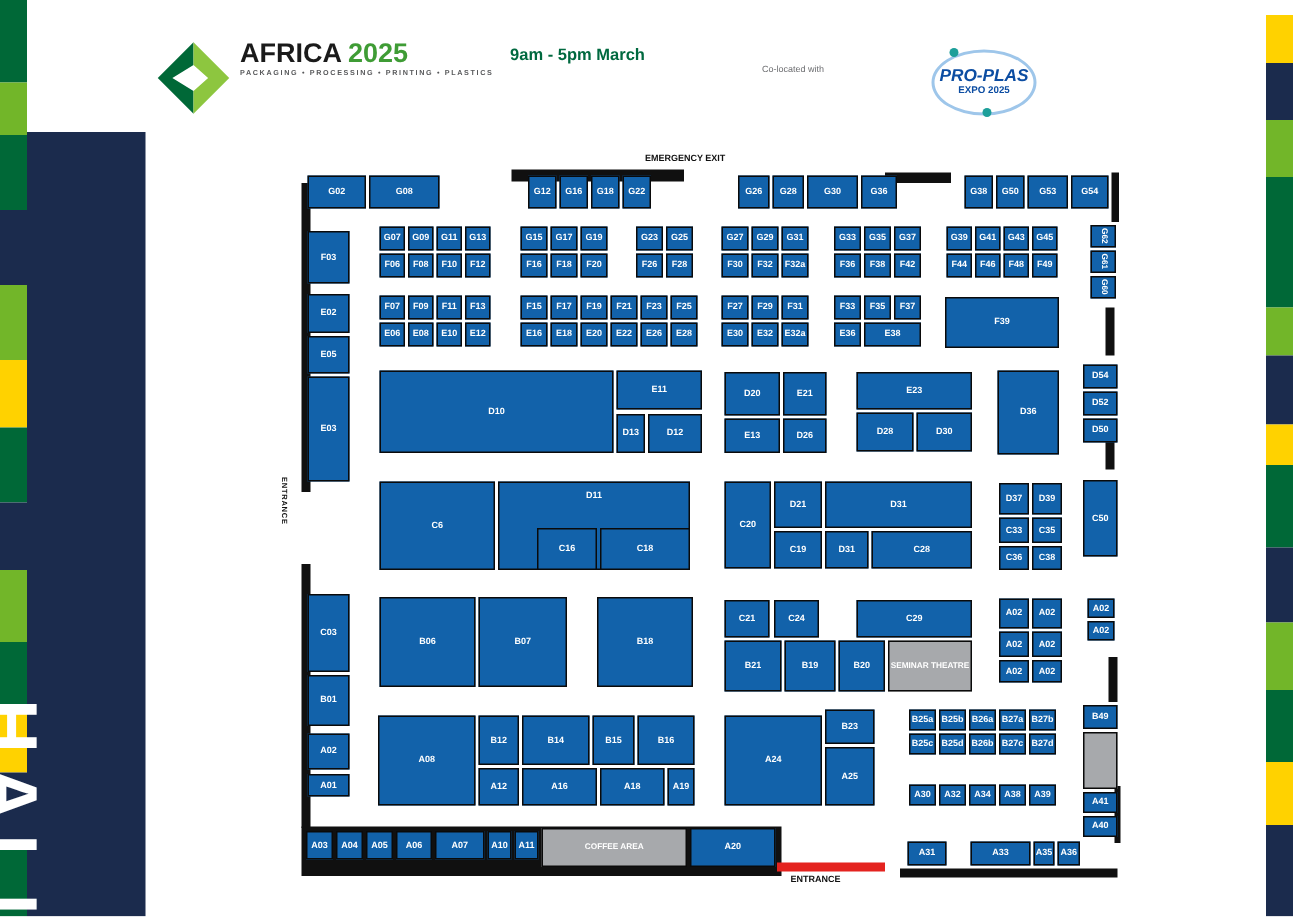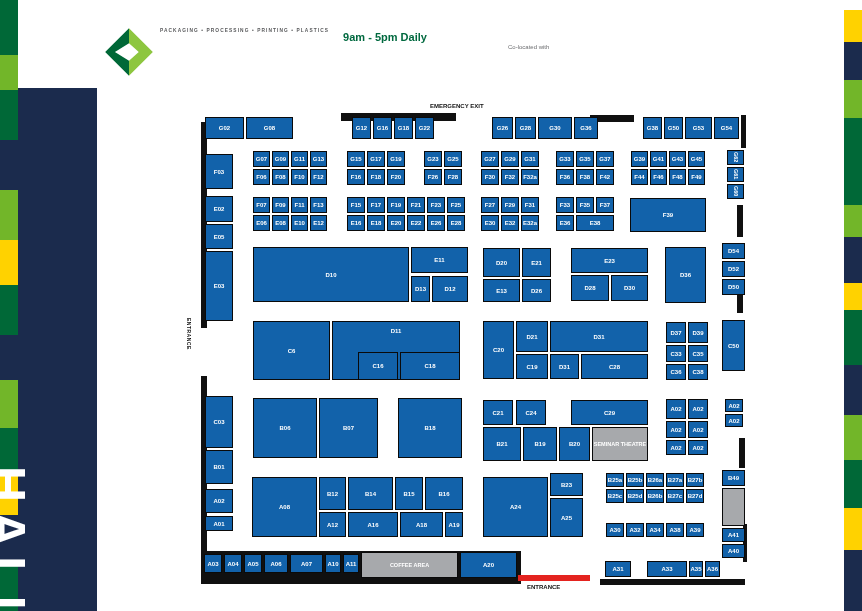--- a/index.html
+++ b/index.html
@@ -99,30 +99,39 @@
   <div class="hallband" style="background: rgb(27, 43, 77);">
     <div class="halltext">HALL 5</div>
   </div>
 
   <svg class="logo-svg" viewBox="0 0 48 48">
     <polygon points="2,24 24,2 24,16 11,24 24,32 24,46" fill="#006837"></polygon>
     <polygon points="24,2 46,24 24,46 24,32 33,24 24,16" fill="#8dc63f"></polygon>
   </svg>
 
   <div class="brand">
+    <div class="l2">
+      <span class="a">AFRICA</span><span class="b">2025</span>
+    </div>
     <div class="tag">PACKAGING • PROCESSING • PRINTING • PLASTICS</div>
   </div>
 
   <div class="dates">
-    <div class="d3">9am - 5pm Daily</div>
+    <div class="d3">9am - 5pm March</div>
   </div>
 
   <div class="coloc">Co-located with</div>
 
 
+  <div class="proplas">
+    <span class="pp-dot d1"></span>
+    <span class="pp-dot d2"></span>
+    <div class="p1">PRO-PLAS</div>
+    <div class="p2">EXPO 2025</div>
+  </div>
 
 
 
   <div class="plan">
     <div class="plantext txt-emex" style="left:430px;top:103px;">EMERGENCY EXIT</div>
     <div class="plantext txt-entside" style="left:186px;top:318px;">ENTRANCE</div>
     <div class="plantext txt-ent" style="left:527px;top:584px;">ENTRANCE</div>
   <div class="wall" style="left: 341px; top: 113px; width: 115px; height: 8px;"></div>
       <div class="wall" style="left: 590px; top: 115px; width: 44px; height: 7px;"></div>
       <div class="wall" style="left: 741px; top: 115px; width: 5px; height: 33px;"></div>

